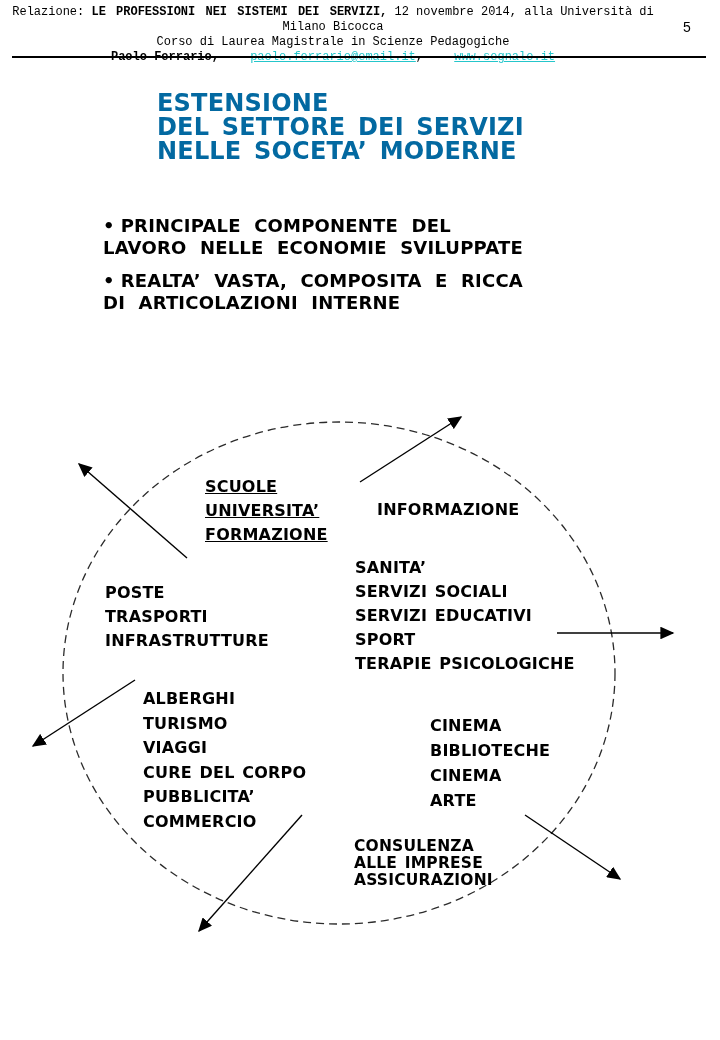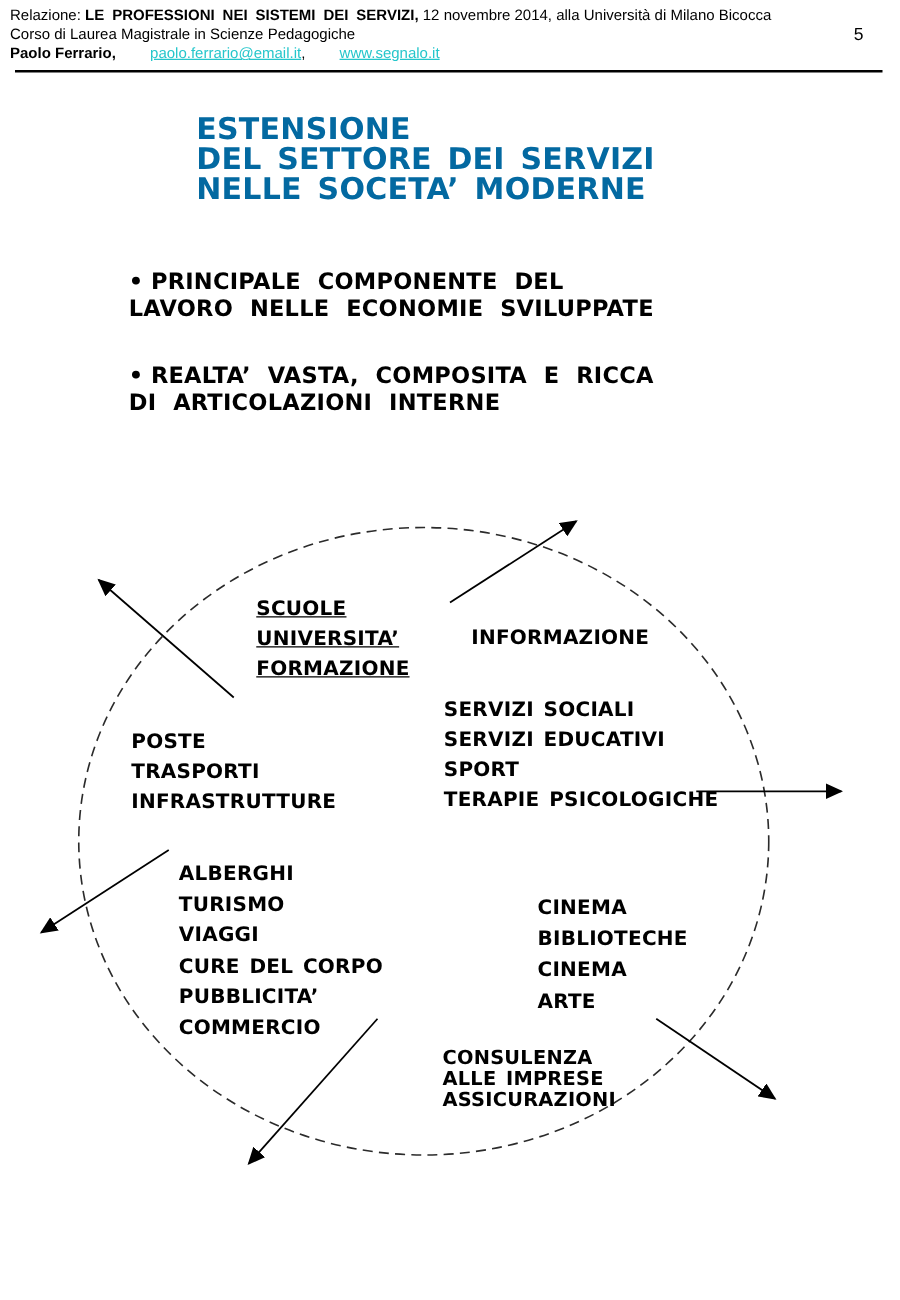--- a/index.html
+++ b/index.html
@@ -4,21 +4,21 @@
 <style>
   html,body { margin:0; padding:0; background:#ffffff; }
   .page {
     position:relative; width:720px; height:1040px; background:#ffffff;
     font-family:"DejaVu Sans", sans-serif; color:#000; overflow:hidden;
   }
 
   
   .header {
     position:absolute; left:8px; top:5px; width:650px;
-    font-family:Liberation Sans, sans-serif; font-size:12px; line-height:15px;
+    font-family:Liberation Mono, monospace; font-size:12px; line-height:15px;text-align:center;
   }
   .hdr-bold { font-weight:bold; word-spacing:3px; }
   .hdr-author { font-weight:bold; }
   .hdr-link { color:#25c6cb; text-decoration:underline; cursor:pointer;padding-left:24px; }
   .page-number {
     position:absolute; left:683px; top:19px;
     font-family:"Liberation Sans", sans-serif; font-size:14px;
   }
   .header-rule {
     position:absolute; left:12px; top:56px; width:694px; height:0;
@@ -29,21 +29,21 @@
   .slide-title {
     position:absolute; left:157px; top:91px;
     color:#0369a1; font-size:24px; font-weight:bold; line-height:24px;
     letter-spacing:0.2px; word-spacing:4px; white-space:nowrap;
   }
   .bullets {
     position:absolute; left:103px; top:215px; width:500px;
     font-size:18px; font-weight:bold; line-height:21.5px;
     letter-spacing:0.2px; word-spacing:7px;
   }
-  .bullet-item + .bullet-item { margin-top:32px; }
+  .bullet-item + .bullet-item { margin-top:12px; }
   .line { display:block; }
   .bullet-marker { margin-right:6px; }
 
   
   .diagram-svg { position:absolute; left:0; top:0; }
   .diagram-svg line { stroke:#000; stroke-width:1.4; }
 
   .group {
     position:absolute; font-weight:bold; font-size:16px; line-height:24px;
     letter-spacing:0.2px; word-spacing:2px; white-space:nowrap;
@@ -119,20 +119,21 @@
     <span class="line">INFORMAZIONE</span>
   </div>
 
   <div class="group" id="g-poste">
     <span class="line">POSTE</span>
     <span class="line">TRASPORTI</span>
     <span class="line">INFRASTRUTTURE</span>
   </div>
 
   <div class="group" id="g-sanita">
+    <span class="line">SANITA’</span>
     <span class="line">SERVIZI SOCIALI</span>
     <span class="line">SERVIZI EDUCATIVI</span>
     <span class="line">SPORT</span>
     <span class="line">TERAPIE PSICOLOGICHE</span>
   </div>
 
   <div class="group" id="g-alberghi">
     <span class="line">ALBERGHI</span>
     <span class="line">TURISMO</span>
     <span class="line">VIAGGI</span>

